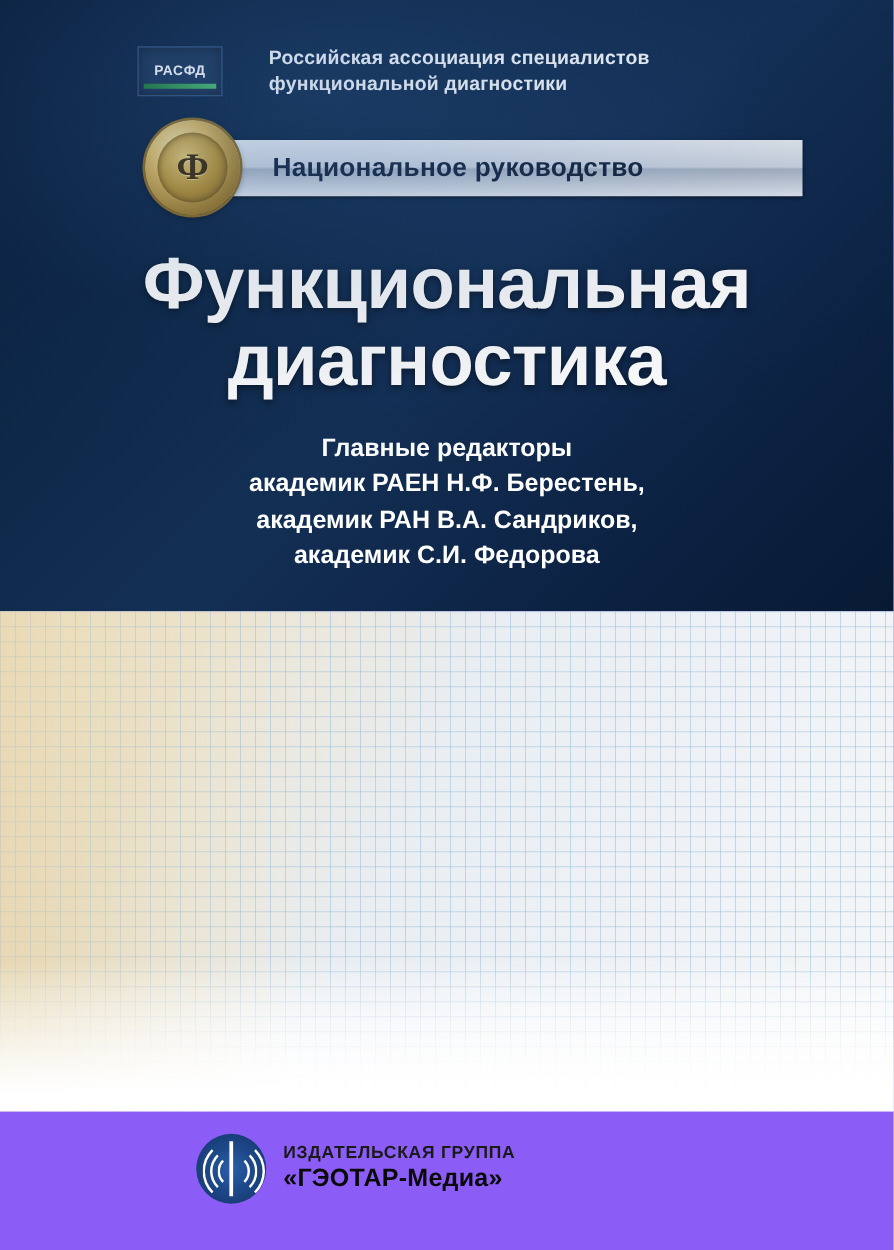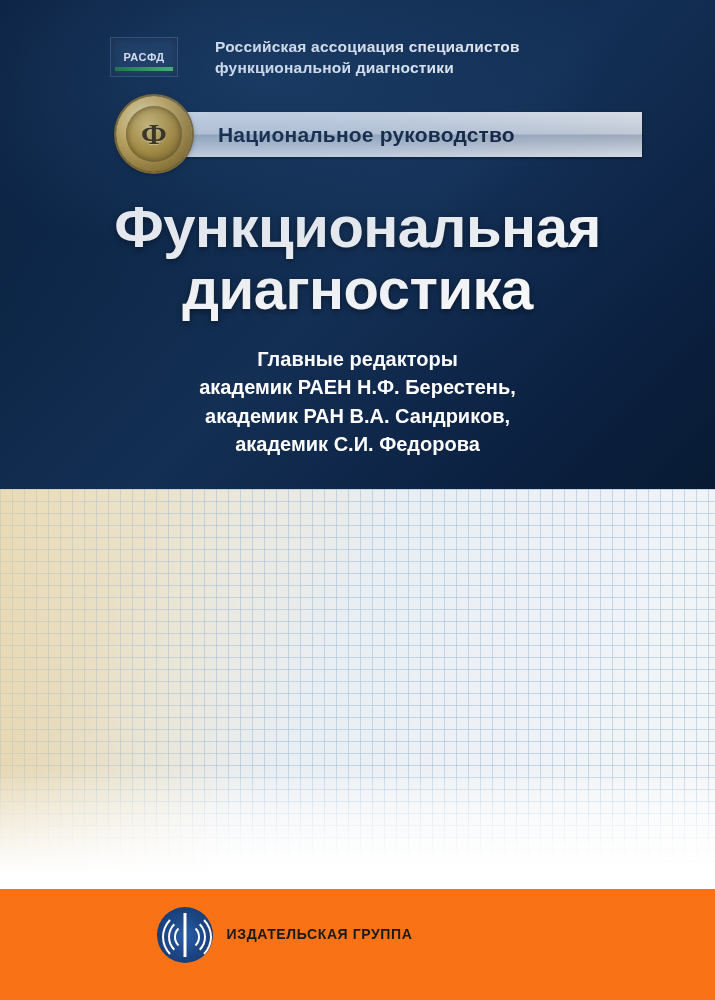--- a/index.html
+++ b/index.html
@@ -10,21 +10,21 @@
   body {
     width: 715px;
     height: 1000px;
     font-family: "Liberation Sans", sans-serif;
     overflow: hidden;
   }
   .cover {
     position: relative;
     width: 715px;
     height: 1000px;
-    background: #f97316;
+    background: #8b5cf6;
     overflow: hidden;
   }
 
   
   .top-panel {
     position: absolute;
     left: 0;
     top: 0;
     width: 715px;
     height: 489px;
@@ -285,16 +285,17 @@
   </div>
 
   <div class="publisher">
     <div class="pub-mark">
       <span class="arc a1"></span>
       <span class="arc a2"></span>
       <span class="arc a3"></span>
     </div>
     <div class="pub-text">
       <div class="pub-line1">ИЗДАТЕЛЬСКАЯ ГРУППА</div>
+      <div class="pub-line2">«ГЭОТАР-Медиа»</div>
     </div>
   </div>
 
 </div>
 
 </body></html>

